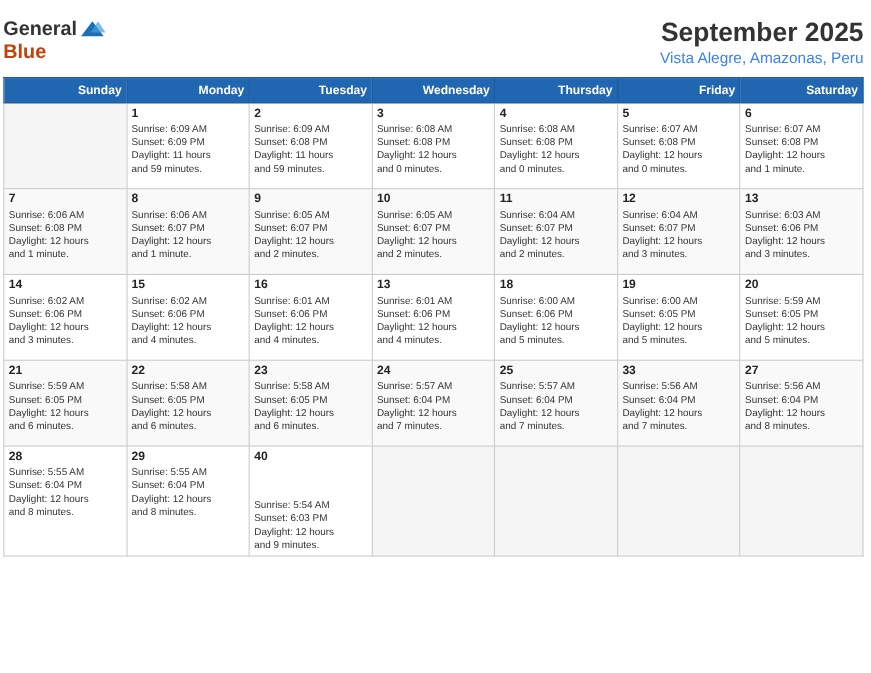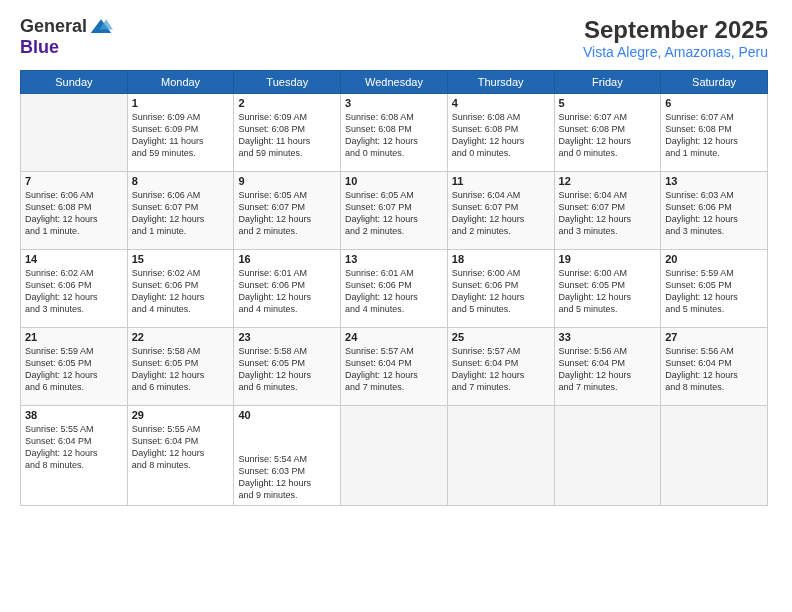--- a/index.html
+++ b/index.html
@@ -6,21 +6,21 @@
     body {
       font-family: Arial, sans-serif;
       background: #fff;
       width: 792px;
       height: 612px;
       overflow: hidden;
     }
     .page {
       width: 788px;
       height: 612px;
-      padding: 16px 20px;
+      padding: 16px 3px;
       background: #fff;
     }
     .header {
       display: flex;
       align-items: flex-start;
       justify-content: space-between;
       margin-bottom: 10px;
     }
     .logo {
       display: flex;
@@ -28,21 +28,21 @@
       align-items: flex-start;
     }
     .logo-text {
       display: flex;
       align-items: center;
       font-size: 18px;
       font-weight: bold;
       color: #333;
     }
     .logo-general { color: #333; font-weight: bold; }
-    .logo-blue { color: #4c1d95; font-weight: bold; text-align: right; }
+    .logo-blue { color: #c2410c; font-weight: bold; text-align: right; }
     .logo-icon {
       width: 24px;
       height: 20px;
       margin-left: 2px;
     }
     .title-block {
       text-align: right;
     }
     .month-year {
       font-size: 24px;
@@ -55,23 +55,23 @@
     }
     .calendar {
       width: 100%;
       border-collapse: collapse;
       font-size: 10px;
     }
     .calendar th {
       background: #2166b0;
       color: #fff;
       padding: 5px 4px;
-      text-align: center;
+      text-align: right;
       font-size: 11px;
-      font-weight: normal;
+      font-weight: bold;
       border: 1px solid #1a5a9e;
     }
     .calendar td {
       border: 1px solid #ccc;
       vertical-align: top;
       padding: 3px 4px;
       width: calc(100% / 7);
       height: 78px;
       background: #fff;
     }
@@ -326,21 +326,21 @@
           <td>
             <span class="day-num">27</span>
             <div class="day-info" style="white-space: pre-line;">Sunrise: 5:56 AM
 Sunset: 6:04 PM
 Daylight: 12 hours
 and 8 minutes.</div>
           </td>
         </tr>
         <tr class="last-row">
           <td>
-            <span class="day-num">38</span>
+            <span class="day-num">28</span>
             <div class="day-info" style="white-space: pre-line;">Sunrise: 5:55 AM
 Sunset: 6:04 PM
 Daylight: 12 hours
 and 8 minutes.</div>
           </td>
           <td>
             <span class="day-num">29</span>
             <div class="day-info" style="white-space: pre-line;">Sunrise: 5:55 AM
 Sunset: 6:04 PM
 Daylight: 12 hours

